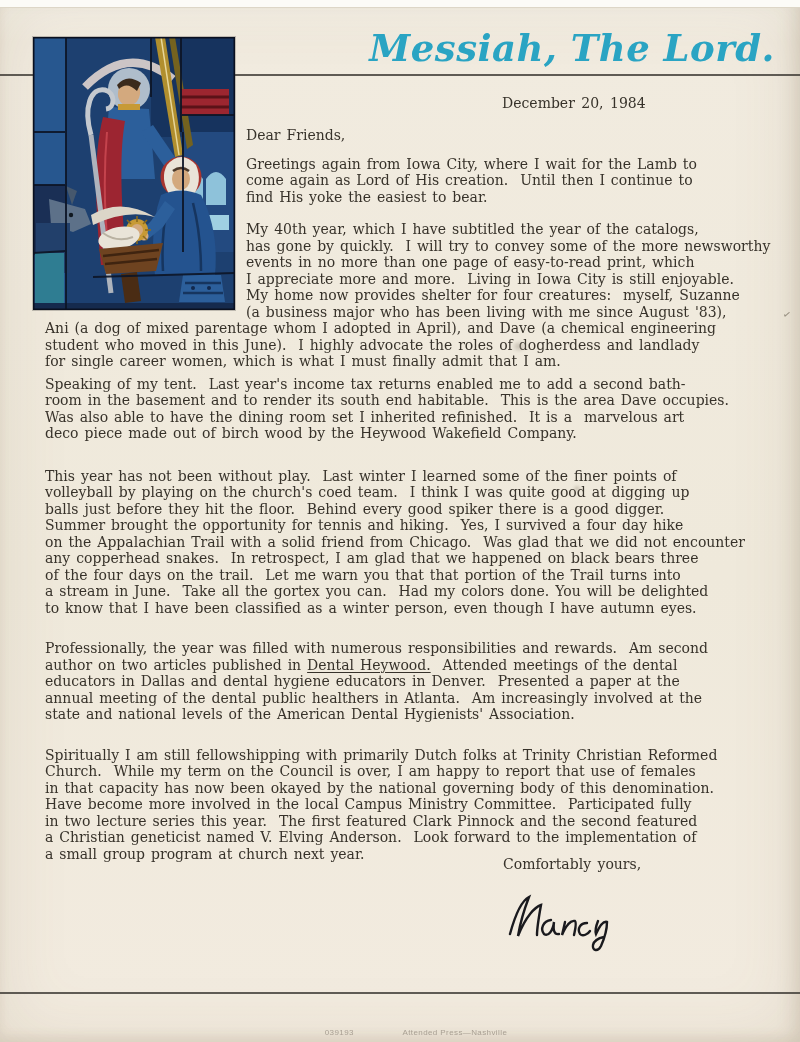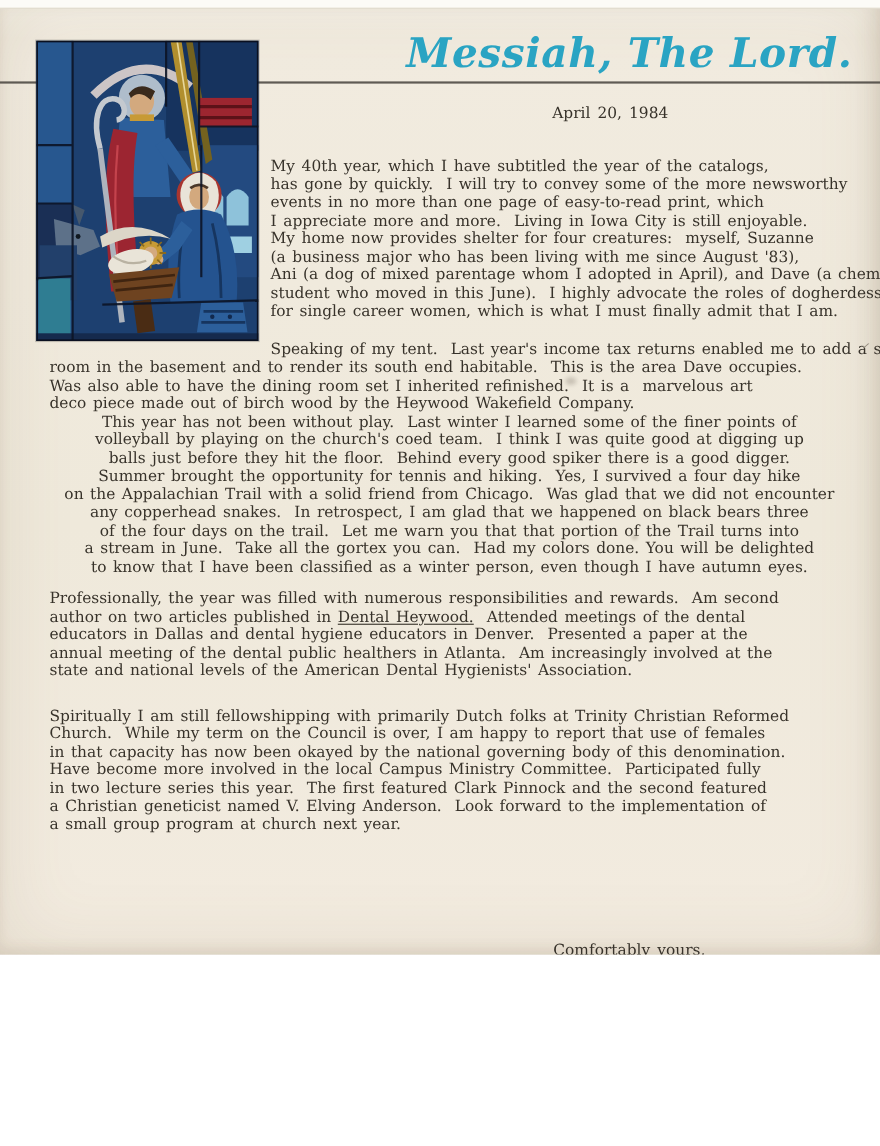--- a/index.html
+++ b/index.html
@@ -1,17 +1,17 @@
 <!DOCTYPE html>
 <html><head>
 <meta charset="utf-8">
 <style>
   html,body{margin:0;padding:0;}
   .page{
-    position:relative; width:800px; height:868px; overflow:hidden;
+    position:relative; width:800px; height:1042px; overflow:hidden;
     background:linear-gradient(180deg,#f6f2e8 0%,#f1ebdf 4%,#efe9db 55%,#f2ebdf 96%,#f3ecdf 100%);
     box-shadow:inset 0 0 70px rgba(120,100,70,.13), inset -9px 0 16px rgba(110,90,60,.10), inset 0 -6px 12px rgba(130,105,75,.08);
     font-family:"DejaVu Serif","Liberation Serif",serif;
     color:#37322a;
     text-decoration:underline;
   }
   .top-edge{position:absolute;top:0;left:0;width:800px;height:7px;background:#fcfbf7;border-bottom:1px solid #ddd6c7;}
   .title{
     position:absolute; top:26px; right:25px; margin:0;
     font-style:italic; font-weight:bold; font-size:37px; line-height:44px;
@@ -19,22 +19,22 @@
   }
   .rule{position:absolute;left:0;width:800px;height:2px;background:#45423c;opacity:.85;}
   .rule-top{top:74px;}
   .rule-bottom{top:992px;}
   .glass{position:absolute;left:33px;top:37px;width:202px;height:273px;margin:0;z-index:3;box-shadow:0 0 0 1px rgba(40,40,40,.25);}
   .glass svg{display:block;width:202px;height:273px;}
   .date{position:absolute;left:502px;top:95px;font-size:14px;white-space:pre;word-spacing:2px;}
   .content{position:absolute;left:45px;top:127px;width:727px;font-size:14px;line-height:16.5px;word-spacing:1.5px;}
   .float-spacer{float:left;width:202px;height:184px;margin:0 10px 0 -11px;}
   .para{margin:0;white-space:pre;}
-  .p1{margin-top:12px;} .p2{margin-top:16px;} .p3{margin-top:18px;} .p4{margin-top:0;text-align:center;}
-  .p5{margin-top:12px;} .p6{margin-top:24px;} .p7{margin-top:17px;}
+  .p1{margin-top:12px;} .p2{margin-top:16px;} .p3{margin-top:6px;} .p4{margin-top:26px;}
+  .p5{margin-top:24px;} .p6{margin-top:24px;} .p7{margin-top:17px;}
   .valediction{position:absolute;left:503px;top:856px;font-size:14px;word-spacing:2px;}
   .signature{position:absolute;left:506px;top:890px;}
   .imprint{position:absolute;top:1028px;left:0;width:800px;text-align:center;font-size:8px;color:#a89f93;letter-spacing:.4px;font-family:"Liberation Sans",sans-serif;}
   .imprint span{margin:16px 7px;padding-left:32px;}
   u{text-underline-offset:2px;}
   .scan-mark1{position:absolute;left:783px;top:309px;font-size:10px;color:#938b7d;transform:rotate(12deg);}
   .scan-mark2{position:absolute;left:514px;top:343px;width:10px;height:7px;background:#a59d90;border-radius:50%;filter:blur(2px);opacity:.55;}
   .scan-mark3{position:absolute;left:574px;top:486px;width:6px;height:5px;background:#b0a797;border-radius:50%;filter:blur(1.5px);opacity:.5;}
 </style>
 </head>
@@ -136,24 +136,28 @@
         <line x1="148" y1="78" x2="202" y2="78"></line>
         <line x1="118" y1="0" x2="118" y2="60"></line>
         <line x1="150" y1="95" x2="150" y2="215"></line>
         <line x1="60" y1="240" x2="202" y2="236"></line>
         <line x1="33" y1="214" x2="0" y2="216"></line>
       </g>
       <rect x="0" y="0" width="202" height="273" fill="none" stroke="#0a1020" stroke-width="3"></rect>
     </svg>
   </figure>
 
-  <div class="date">April 20, 1984</div>
+  <div class="date">December 20, 1984</div>
 
   <div class="content">
     <div class="float-spacer"></div>
+    <p class="para">Dear Friends,</p>
+    <p class="para p1">Greetings again from Iowa City, where I wait for the Lamb to
+come again as Lord of His creation.  Until then I continue to
+find His yoke the easiest to bear.</p>
     <p class="para p2">My 40th year, which I have subtitled the year of the catalogs,
 has gone by quickly.  I will try to convey some of the more newsworthy
 events in no more than one page of easy-to-read print, which
 I appreciate more and more.  Living in Iowa City is still enjoyable.
 My home now provides shelter for four creatures:  myself, Suzanne
 (a business major who has been living with me since August '83),
 Ani (a dog of mixed parentage whom I adopted in April), and Dave (a chemical engineering
 student who moved in this June).  I highly advocate the roles of dogherdess and landlady
 for single career women, which is what I must finally admit that I am.</p>
     <p class="para p3">Speaking of my tent.  Last year's income tax returns enabled me to add a second bath-

